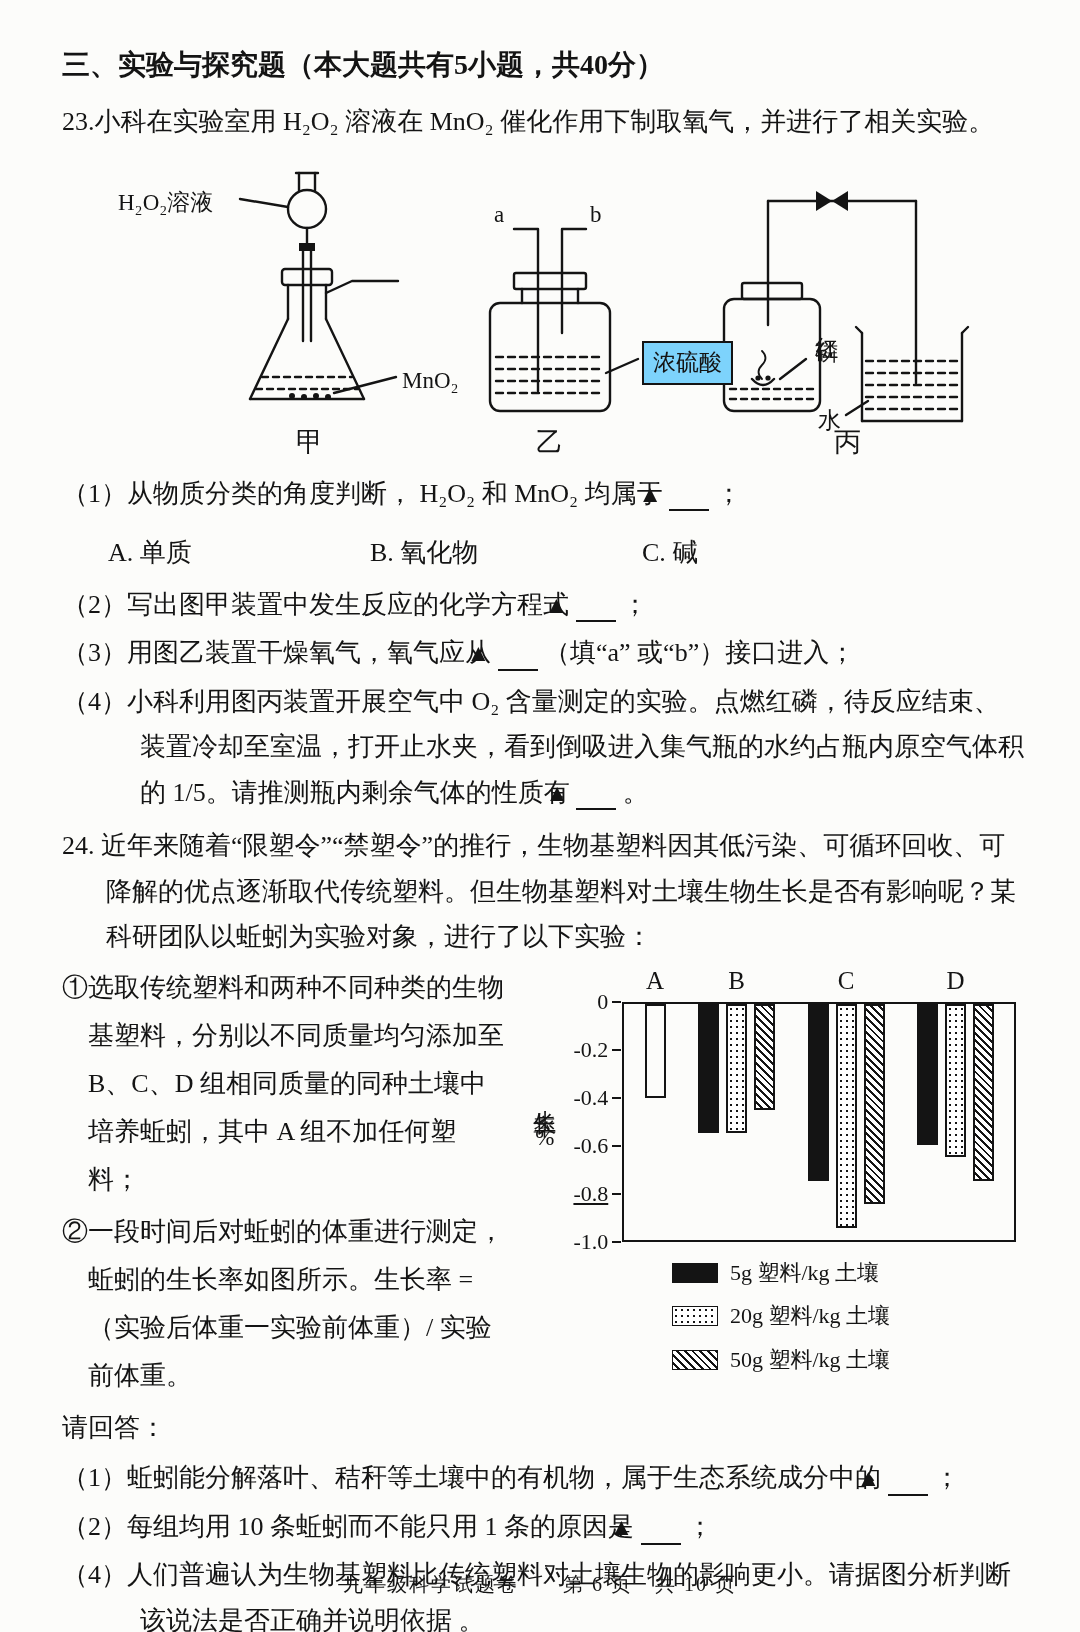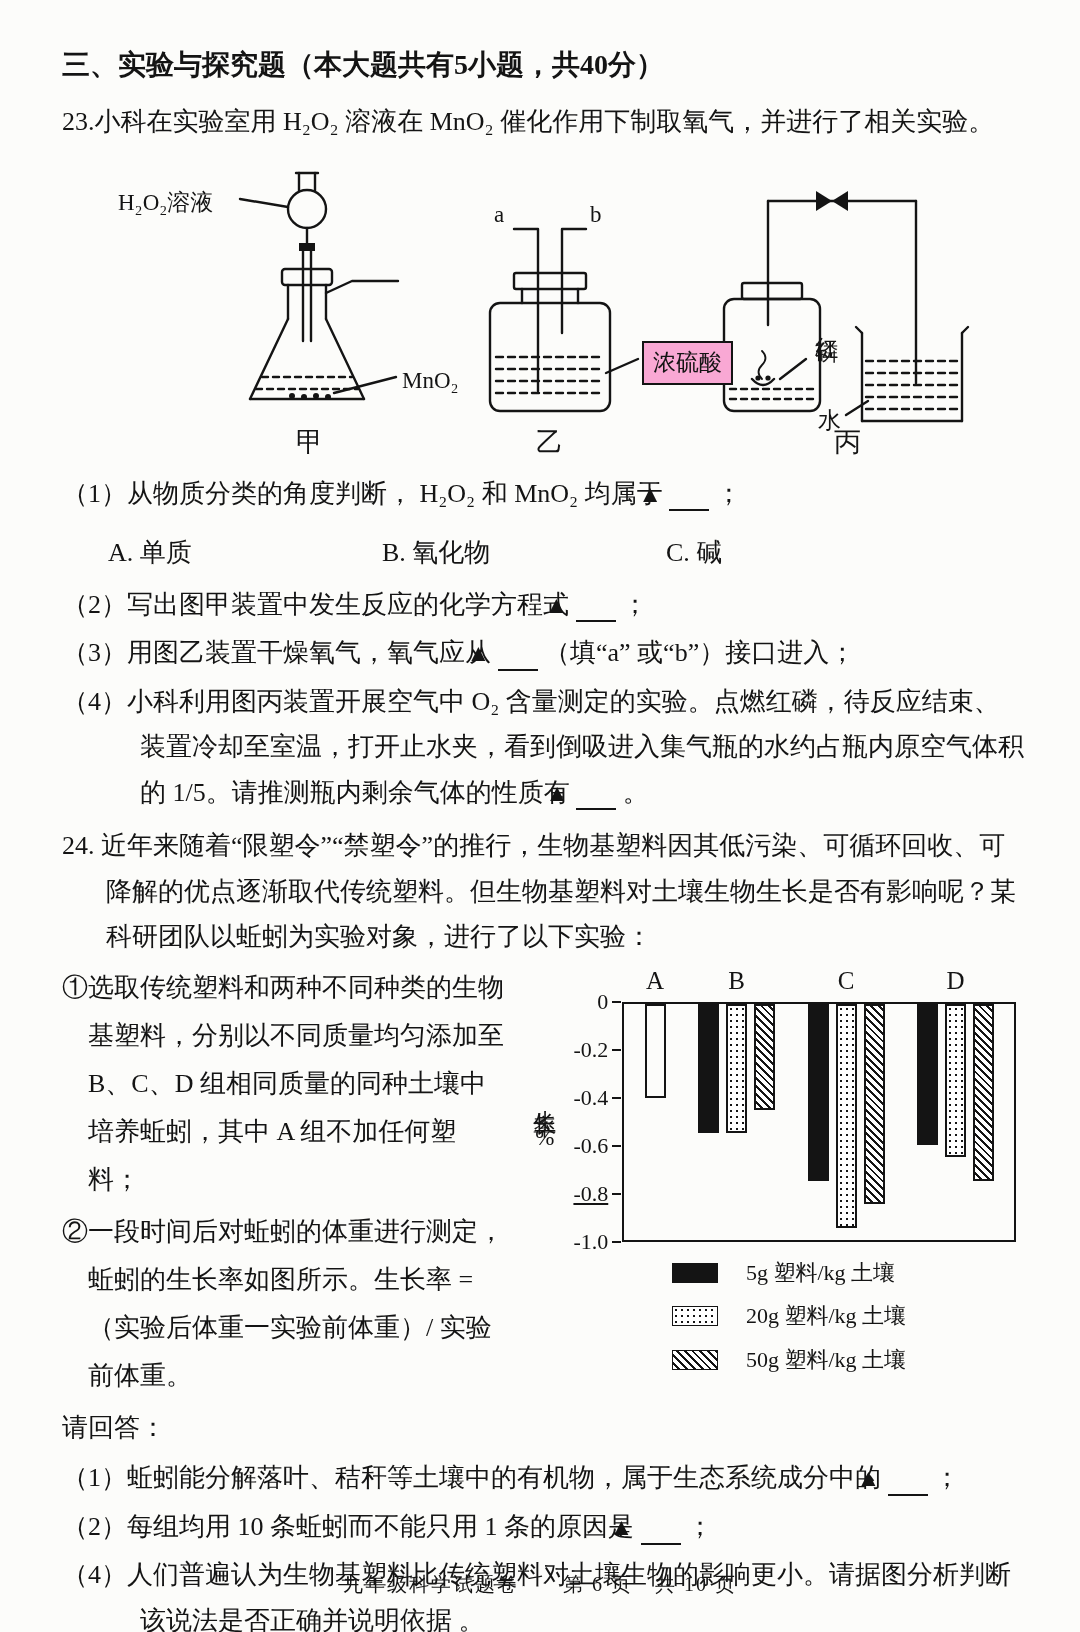--- a/index.html
+++ b/index.html
@@ -14,29 +14,29 @@
   .section-title { font-weight:bold; font-size:28px; margin-bottom:10px; }
   .para { margin:3px 0; }
   .hang-num   { padding-left:44px;  text-indent:-44px; }
   .hang-paren { padding-left:78px;  text-indent:-78px; }
   .hang-circ  { padding-left:26px;  text-indent:-26px; margin-bottom:4px; }
   .blank {
     display:inline-block; min-width:40px; padding:0 18px 1px;
     border-bottom:2.5px solid #141414; text-align:center; line-height:1.15;
     font-size:24px;
   }
-  .options { display:flex; padding-left:46px; margin:14px 0 6px;gap:12px; }
+  .options { display:flex; padding-left:46px; margin:14px 0 6px; }
   .options span:nth-child(1){ width:262px; }
   .options span:nth-child(2){ width:272px; }
 
   
   .figure { position:relative; width:910px; height:312px; margin:8px 0 6px 28px; }
   .figure svg { position:absolute; left:0; top:0; }
   .fig-label { position:absolute; font-size:23px; white-space:nowrap; }
-  .fig-label.boxed { border:2px solid #141414; padding:0 9px; background:#f9a8d4; }
+  .fig-label.boxed { border:2px solid #141414; padding:0 9px; background:#7dd3fc; }
   .fig-label.vert { writing-mode:vertical-lr; text-orientation:upright; letter-spacing:3px; }
   .fig-caption { position:absolute; font-size:27px; }
 
   
   .q24-row { display:flex; gap:16px; margin:4px 0 2px; }
   .col-left  { width:448px; line-height:1.85; }
   .col-right { width:500px; flex-shrink:0; }
 
   
   .chart-area { display:flex; padding-top:38px; }
@@ -68,21 +68,21 @@
   .p-outline { background:#fcfcfa; }
   .p-dots {
     background-color:#fff;
     background-image:radial-gradient(#141414 1.3px, transparent 1.3px);
     background-size:6px 6px;
   }
   .p-hatch {
     background:repeating-linear-gradient(45deg,#fff 0 3.5px,#141414 3.5px 5.5px);
   }
   .legend { margin:12px 0 0 148px; display:flex; flex-direction:column; gap:5px; }
-  .legend-row { display:flex; align-items:center; gap:28px; font-size:22px; }
+  .legend-row { display:flex; align-items:center; gap:12px; font-size:22px; }
   .swatch { width:46px; height:20px; border:1.5px solid #141414; flex-shrink:0; }
 
   .footer {
     position:absolute; bottom:30px; left:0; width:100%;
     text-align:center; font-size:20px; letter-spacing:2px;margin-top:44px;
   }
 </style>
 </head>
 <body>
 

